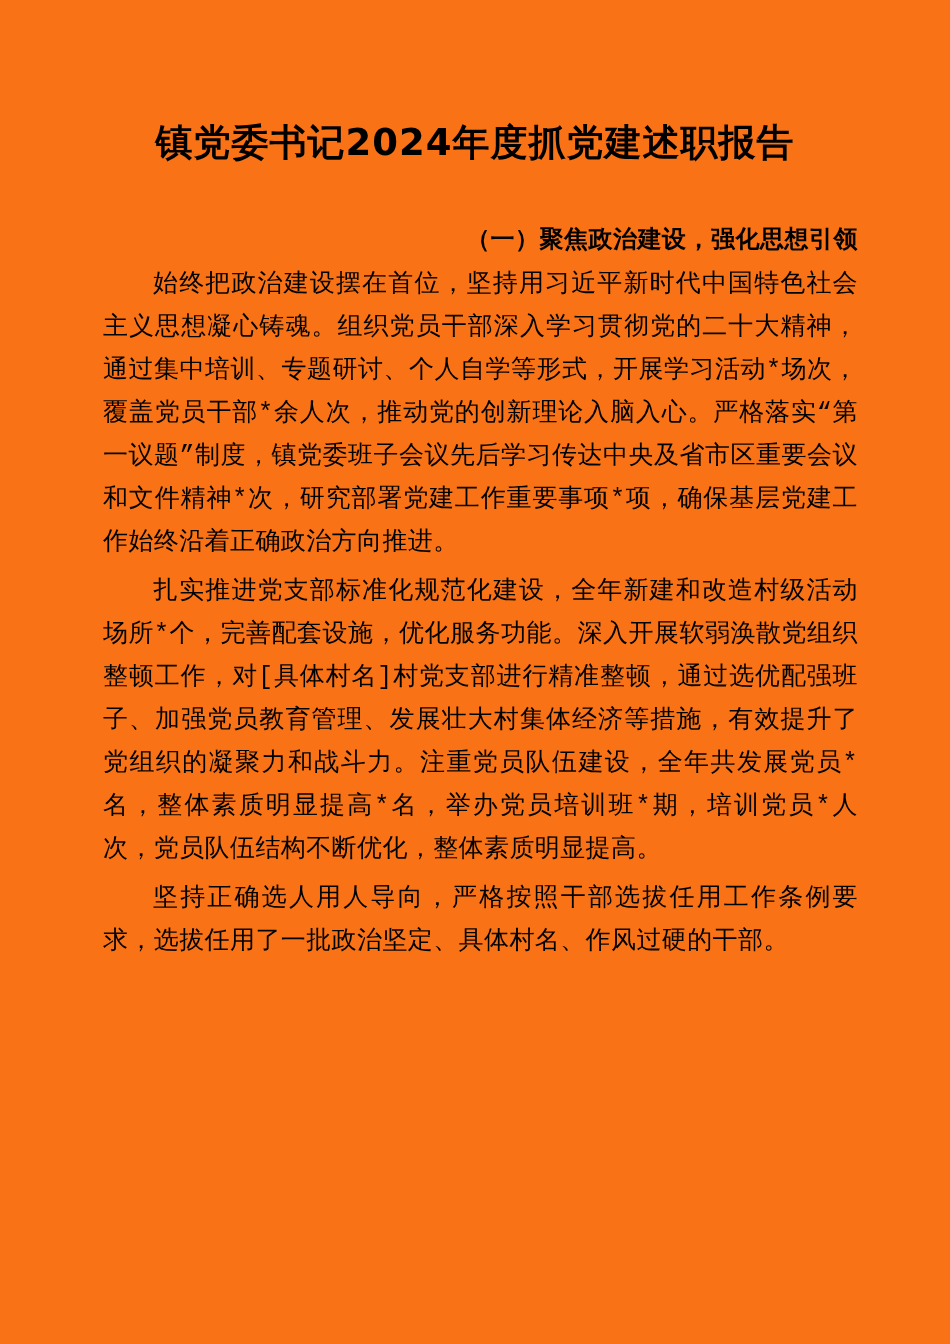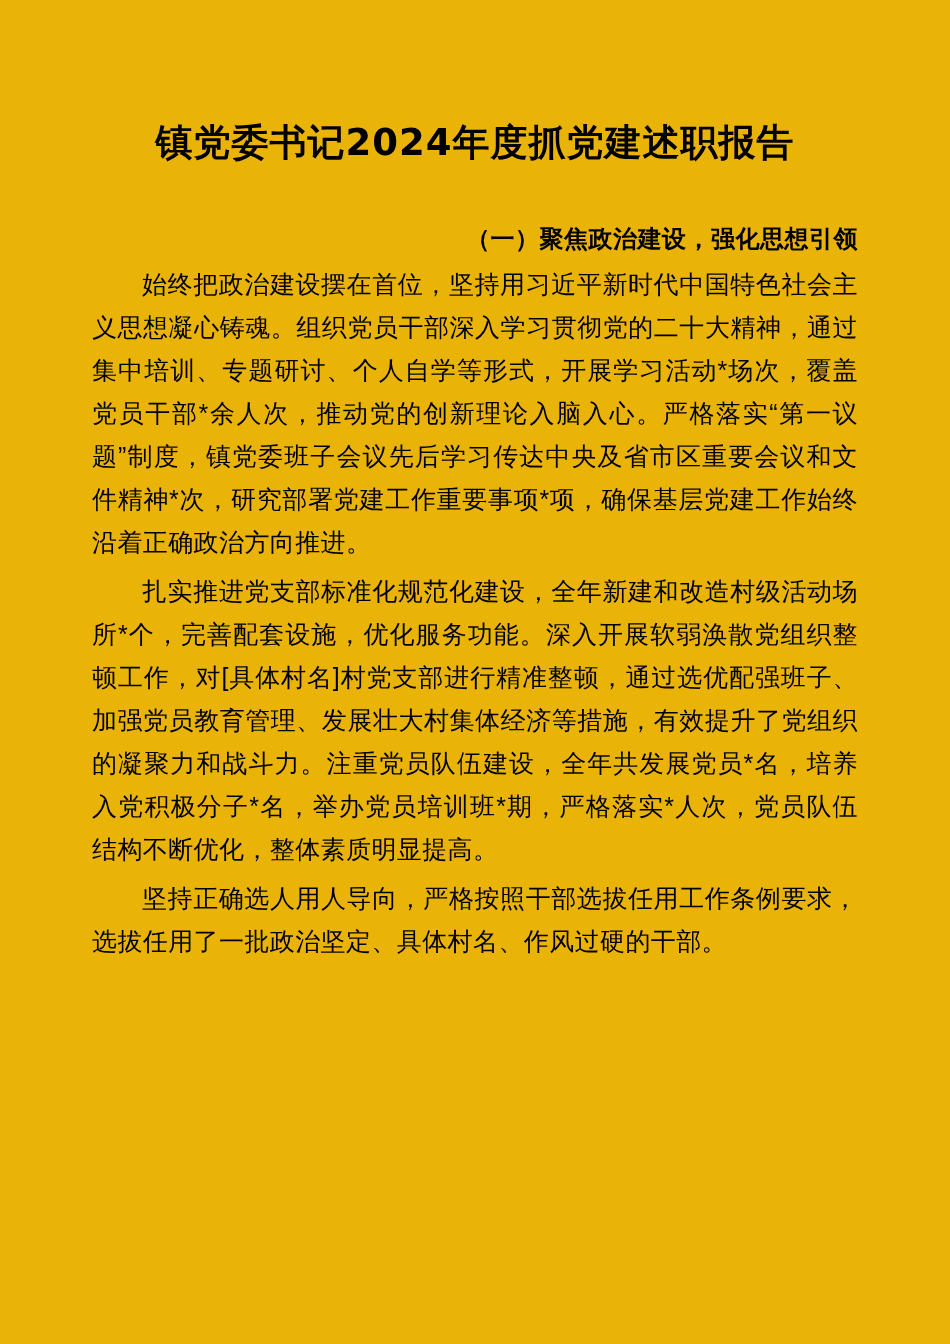--- a/index.html
+++ b/index.html
@@ -13,21 +13,21 @@
     font-family: "DejaVu Serif", "Liberation Serif", serif;
     color: #000000;
     overflow: hidden;
   }
   .page {
     position: relative;
     width: 950px;
     height: 1344px;
     box-sizing: border-box;
     padding: 118px 92px 60px 92px;
-    background: #eab308;
+    background: #f97316;
   }
   .doc-title {
     font-family: "DejaVu Sans", "Liberation Sans", sans-serif;
     font-weight: bold;
     font-size: 37px;
     line-height: 1.35;
     text-align: center;
     letter-spacing: 1px;
     margin: 0 0 52px 0;
   }
@@ -44,24 +44,24 @@
     font-family: "DejaVu Serif", "Liberation Serif", serif;
     font-weight: bold;
     font-size: 24px;
     line-height: 1.62;
     margin: 10px 0 4px 0;
     text-indent: 2em;
     letter-spacing: 0.5px;
     text-align: right;
   }
   .para {
-    font-family: Liberation Sans, sans-serif;
+    font-family: Liberation Mono, monospace;
     font-size: 25px;
     line-height: 1.72;
-    margin: 0 0 6px 0;
+    margin: 0 0 6px 11px;
     text-indent: 2em;
     text-align: justify;
     text-justify: inter-ideograph;
     letter-spacing: 0.4px;
   }
 </style>
 </head>
 <body>
 
 <div class="page">
@@ -69,19 +69,19 @@
   <h1 class="doc-title">镇党委书记2024年度抓党建述职报告</h1>
 
   <div class="section">
 
 
     <div class="h2">（一）聚焦政治建设，强化思想引领</div>
 
     <p class="para">始终把政治建设摆在首位，坚持用习近平新时代中国特色社会主义思想凝心铸魂。组织党员干部深入学习贯彻党的二十大精神，通过集中培训、专题研讨、个人自学等形式，开展学习活动*场次，覆盖党员干部*余人次，推动党的创新理论入脑入心。严格落实“第一议题”制度，镇党委班子会议先后学习传达中央及省市区重要会议和文件精神*次，研究部署党建工作重要事项*项，确保基层党建工作始终沿着正确政治方向推进。</p>
 
 
-    <p class="para">扎实推进党支部标准化规范化建设，全年新建和改造村级活动场所*个，完善配套设施，优化服务功能。深入开展软弱涣散党组织整顿工作，对[具体村名]村党支部进行精准整顿，通过选优配强班子、加强党员教育管理、发展壮大村集体经济等措施，有效提升了党组织的凝聚力和战斗力。注重党员队伍建设，全年共发展党员*名，培养入党积极分子*名，举办党员培训班*期，严格落实*人次，党员队伍结构不断优化，整体素质明显提高。</p>
+    <p class="para">扎实推进党支部标准化规范化建设，全年新建和改造村级活动场所*个，完善配套设施，优化服务功能。深入开展软弱涣散党组织整顿工作，对[具体村名]村党支部进行精准整顿，通过选优配强班子、加强党员教育管理、发展壮大村集体经济等措施，有效提升了党组织的凝聚力和战斗力。注重党员队伍建设，全年共发展党员*名，整体素质明显提高*名，举办党员培训班*期，培训党员*人次，党员队伍结构不断优化，整体素质明显提高。</p>
 
 
     <p class="para">坚持正确选人用人导向，严格按照干部选拔任用工作条例要求，选拔任用了一批政治坚定、具体村名、作风过硬的干部。</p>
 
   </div>
 </div>
 
 </body></html>

